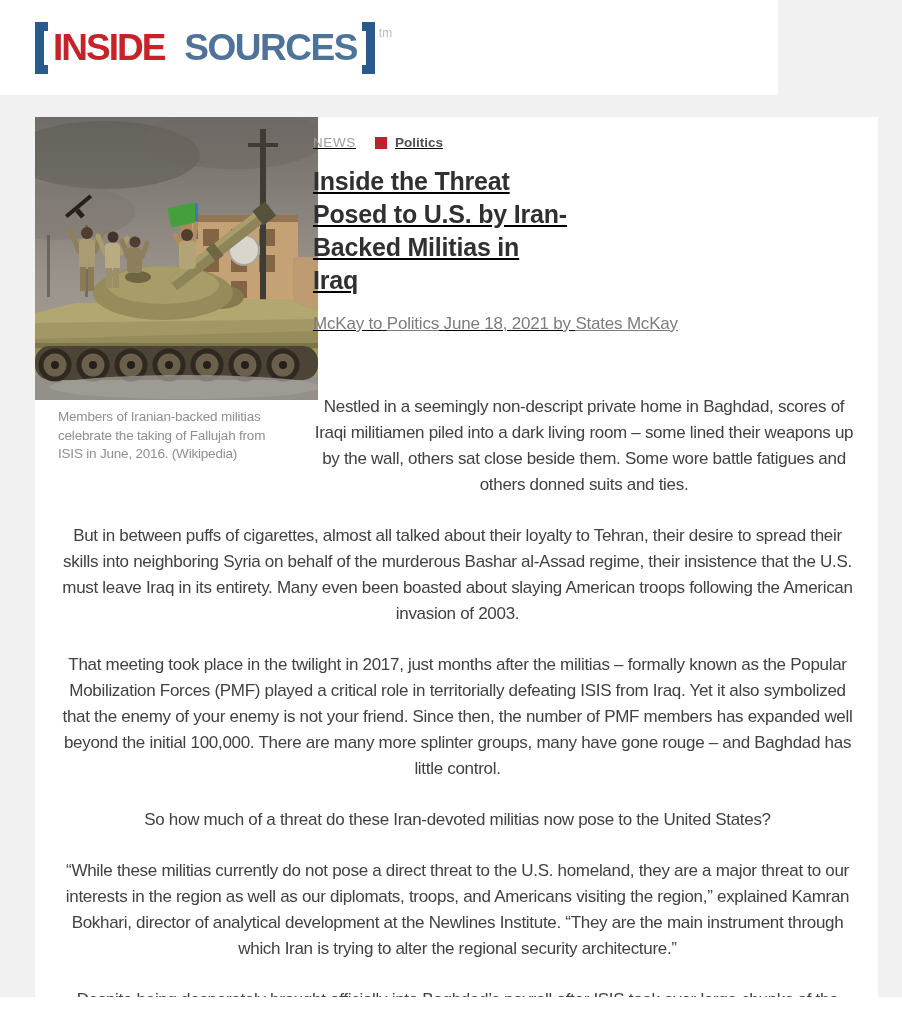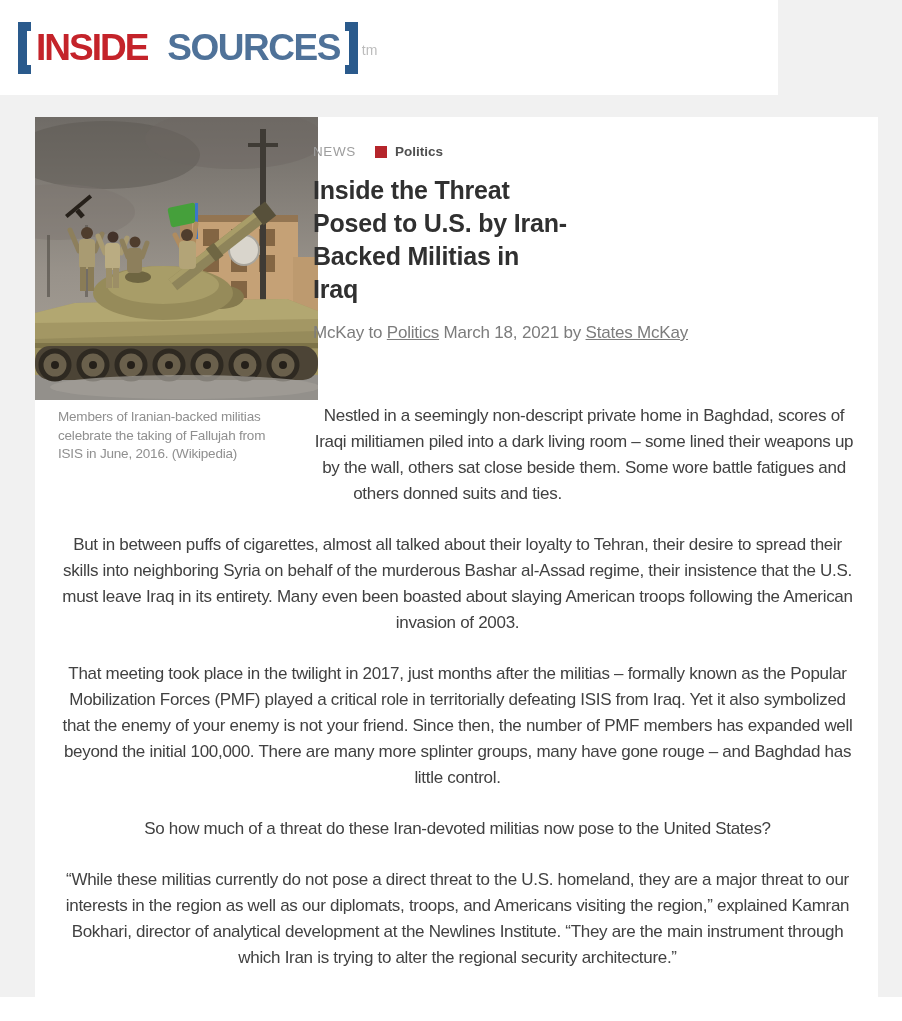--- a/index.html
+++ b/index.html
@@ -9,29 +9,29 @@
     overflow: hidden;
     background: #f1f1f1;
     font-family: "Liberation Sans", sans-serif;
   }
 
   
   .site-header {
     width: 778px; height: 95px;
     background: #ffffff;
     display: flex; align-items: center;
-    padding-left: 18px;
+    padding-left: 35px;
   }
   .logo { display: flex; align-items: center; cursor: pointer; }
   .bracket { width: 13px; height: 52px; }
   .bracket.left  { border-left: 9px solid #2a5a8c; border-top: 9px solid #2a5a8c; border-bottom: 9px solid #2a5a8c; margin-right: 5px; }
   .bracket.right { border-right: 9px solid #2a5a8c; border-top: 9px solid #2a5a8c; border-bottom: 9px solid #2a5a8c; margin-left: 5px; }
   .logo-inside  { font-size: 37px; font-weight: 800; color: #c4232a; letter-spacing: -2px; line-height: 1; }
   .logo-sources { font-size: 37px; font-weight: 600; color: #4f7299; letter-spacing: -1.5px; line-height: 1; margin-left: 20px; }
-  .logo-tm { align-self: flex-start; font-size: 14px; color: #bcbcbc; margin: 20px 0 0 4px; }
+  .logo-tm { align-self: flex-start; font-size: 12px; color: #bcbcbc; margin: 4px 0 0 4px; }
 
   
   .page-body { background: #f1f1f1; padding: 22px 24px 0 35px; height: 902px; }
   .card {
     width: 843px; height: 880px;
     background: #ffffff;
     padding: 0 23px 20px 25px;
     overflow: hidden;
   }
   .bottom-strip { width: 902px; height: 24px; background: #ffffff; }
@@ -45,21 +45,21 @@
   .article-figure svg { display: block; width: 283px; height: 283px; }
   .article-figure figcaption {
     padding: 8px 0 0 23px;
     font-size: 13.5px;
     line-height: 1.38;
     letter-spacing: -0.2px;
     color: #8f8f8f;
   }
 
   
-  .article-head { padding-top: 27px; }
+  .article-head { padding-top: 18px; text-decoration: underline; }
   .kicker { font-size: 13.5px; margin-bottom: 15px; display: flex; align-items: center; }
   .kicker .news { color: #9e9e9e; letter-spacing: 0.6px; cursor: pointer; }
   .cat-square { display: inline-block; width: 12px; height: 12px; background: #b5252b; margin: 0 8px 0 19px; }
   .kicker .cat { font-weight: 700; color: #4f4f4f; cursor: pointer; }
   h1.article-title {
     margin: 0 0 17px;
     font-size: 25px;
     font-weight: 700;
     line-height: 1.32;
     letter-spacing: -0.2px;
@@ -207,21 +207,21 @@
     <div class="article-head">
       <div class="kicker">
         <span class="news">NEWS</span>
         <span class="cat-square"></span>
         <span class="cat">Politics</span>
       </div>
       <h1 class="article-title">Inside the Threat Posed to U.S. by Iran-Backed Militias in Iraq</h1>
       <div class="byline">
         <span>McKay to</span>
         <a>Politics</a>
-        <span>March 18, 2021</span>
+        <span>June 18, 2021</span>
         <span>by</span>
         <a>States McKay</a>
       </div>
     </div>
 
     <div class="article-body">
       <p>Nestled in a seemingly non-descript private home in Baghdad, scores of Iraqi militiamen piled into a dark living room – some lined their weapons up by the wall, others sat close beside them. Some wore battle fatigues and others donned suits and ties.</p>
       <p>But in between puffs of cigarettes, almost all talked about their loyalty to Tehran, their desire to spread their skills into neighboring Syria on behalf of the murderous Bashar al-Assad regime, their insistence that the U.S. must leave Iraq in its entirety. Many even been boasted about slaying American troops following the American invasion of 2003.</p>
       <p>That meeting took place in the twilight in 2017, just months after the militias – formally known as the Popular Mobilization Forces (PMF) played a critical role in territorially defeating ISIS from Iraq. Yet it also symbolized that the enemy of your enemy is not your friend. Since then, the number of PMF members has expanded well beyond the initial 100,000. There are many more splinter groups, many have gone rouge – and Baghdad has little control.</p>
       <p>So how much of a threat do these Iran-devoted militias now pose to the United States?</p>

